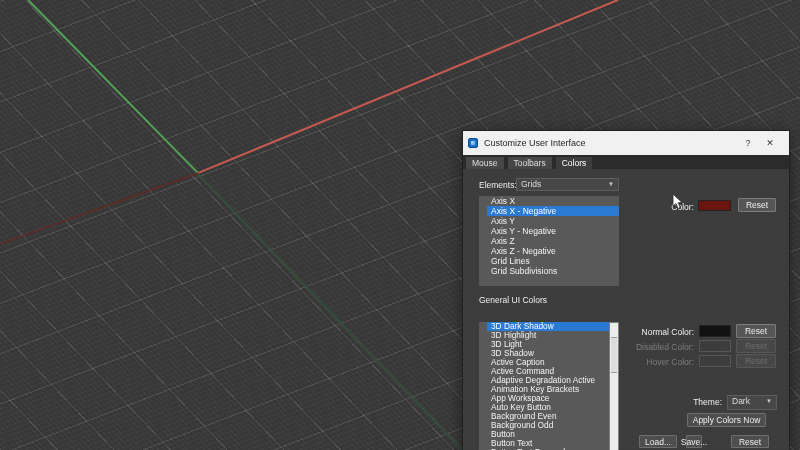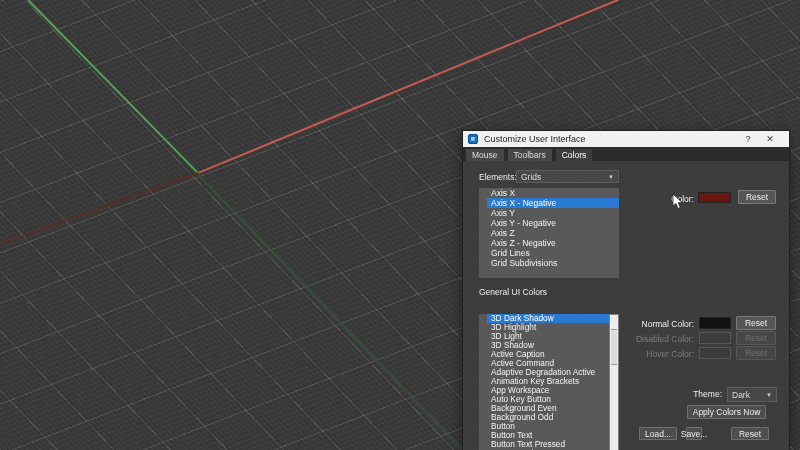--- a/index.html
+++ b/index.html
@@ -20,21 +20,21 @@
   .axis { position:absolute; height:2px; transform-origin:left center; border-radius:1px; }
   .axis.dim { height:1.5px; opacity:0.9; }
   .axis-x-pos   { left:198px; top:172px; width:455px; transform:rotate(-22.4deg); }
   .axis-y-pos   { left:28px;  top:-1px;  width:243px; transform:rotate(45.5deg); }
   .axis-x-neg   { left:0px;   top:243px; width:211px; transform:rotate(-19.7deg); }
   .axis-y-neg   { left:198px; top:173px; width:385px; transform:rotate(46.2deg); }
 
   
   .dialog { position:absolute; left:462px; top:130px; width:328px; height:330px;
             border:1px solid #202020; background:#3d3d3d; box-shadow:0 3px 14px rgba(0,0,0,0.45); }
-  .titlebar { height:16px; background:#f1f1f1; display:flex; align-items:center; padding:0 8px 0 5px; }
+  .titlebar { height:24px; background:#f1f1f1; display:flex; align-items:center; padding:0 8px 0 5px; }
   .app-icon { width:10px; height:10px; border-radius:2px; background:#1a6fc4;
               border:1px solid #0d4e91; margin-right:6px; position:relative; flex:none; }
   .app-icon::after { content:""; position:absolute; left:2px; top:2px; right:2px; bottom:2px;
               background:linear-gradient(135deg,#bfe0ff 0%, #5ba7e8 100%); border-radius:1px; }
   .titlebar .title { font-size:9px; color:#1d1d1d; flex:1; white-space:nowrap; }
   .cap-btn { font-size:9px; color:#3c3c3c; width:22px; text-align:center; cursor:default; }
 
   .tabstrip { height:14px; background:#2b2b2b; display:flex; align-items:flex-end; padding-left:2px; gap:2px; }
   .tab { font-size:8.5px; color:#dedede; background:#474747; border:1px solid #2a2a2a; border-bottom:none;
          padding:1.5px 6px 1.5px 6px; line-height:9px; }
@@ -42,21 +42,21 @@
 
   .dlg-body { position:relative; height:300px; background:#3d3d3d;
               background-image:radial-gradient(rgba(0,0,0,0.045) 26%, transparent 27%);
               background-size:3px 3px; }
 
   .lbl { position:absolute; font-size:8.5px; color:#efefef; line-height:10px; white-space:nowrap; }
   .lbl.right { text-align:right; }
   .lbl.disabled { color:#7d7d7d; }
 
   .dropdown { position:absolute; background:#474747; border:1px solid #5d5d5d; color:#dcdcdc;
-              font-size:8.5px; line-height:10px; display:flex; align-items:center; padding:0 4px; }
+              font-size:8.5px; line-height:10px; display:flex; padding:0 4px; }
   .dropdown .dd-text { flex:1; white-space:nowrap; overflow:hidden; }
   .dropdown .dd-arrow { font-size:6px; color:#c9c9c9; margin-left:3px; }
 
   .listbox { position:absolute; background:#595959; overflow:hidden; }
   .list-item { font-size:8.5px; color:#f4f4f4; line-height:10px; height:10px; padding-left:4px;
                white-space:nowrap; overflow:hidden;margin-left:8px; }
   .listbox.dense .list-item { font-size:8.3px; line-height:9px; height:9px; }
   .list-item.selected { background:#2a7ad4; color:#ffffff; }
 
   .listwrap { position:absolute; }

